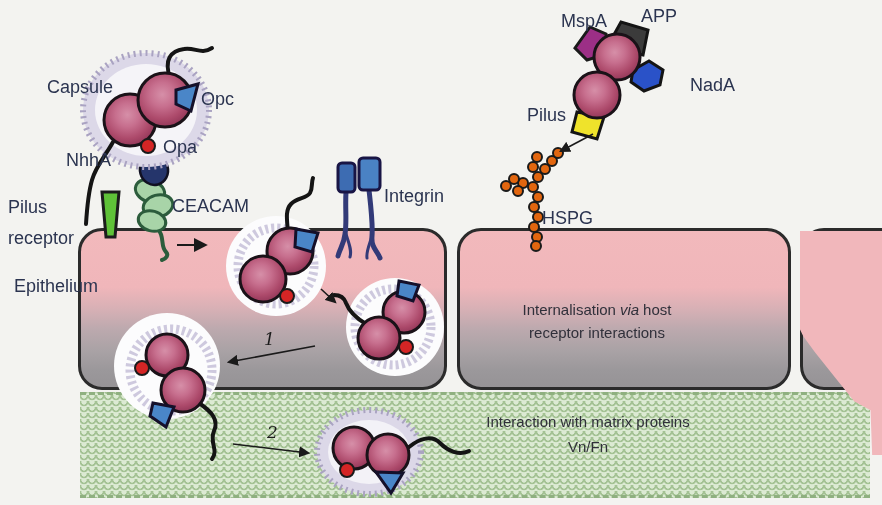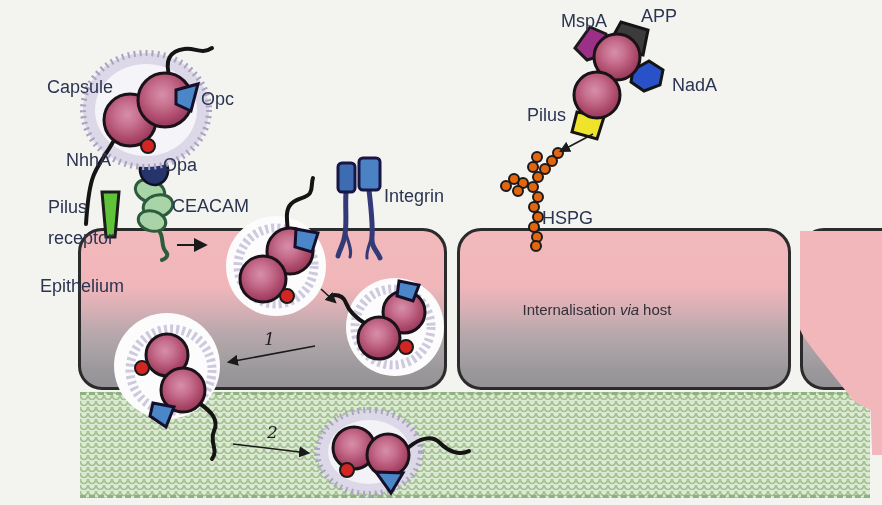--- a/index.html
+++ b/index.html
@@ -28,21 +28,21 @@
   #pink-bleed{
     position:absolute;left:800px;top:231px;width:82px;height:224px;
     background:#f1b7bb;
     clip-path:polygon(0 0,100% 0,100% 100%,88% 100%,86% 80%,66% 76%,44% 66%,18% 54%,4% 47%,0 44%);
     z-index:2;
   }
   #shape-layer{position:absolute;left:0;top:0;z-index:3;}
   .lbl{
     position:absolute;z-index:4;font-size:18px;color:#2b3450;white-space:nowrap;
   }
-  .lbl.wrap{white-space:normal;margin-left:40px;}
+  .lbl.wrap{white-space:normal;}
   .num{font-family:"DejaVu Serif", serif;font-size:17px;font-style:italic;color:#1c1c1c;}
   .caption{
     position:absolute;z-index:4;width:260px;text-align:center;
     font-size:15px;color:#30303a;line-height:23px;
   }
   .caption .sp{margin-right:4px;}
   .caption i{font-style:italic;margin-top:41px;}
 </style>
 </head>
 <body>
@@ -184,33 +184,38 @@
 
     <g stroke="#1a1a1a">
       <path d="M177,245 L205,245" stroke-width="2" marker-end="url(#ah)"></path>
       <path d="M315,346 L229,362" stroke-width="1.6" marker-end="url(#ah)"></path>
       <path d="M233,444 L308,453" stroke-width="1.6" marker-end="url(#ah)"></path>
     </g>
   </svg>
 
   <div class="lbl" style="left:47px;top:77px">Capsule</div>
   <div class="lbl" style="left:201px;top:89px">Opc</div>
-  <div class="lbl" style="left:163px;top:155px">Opa</div>
+  <div class="lbl" style="left:163px;top:137px">Opa</div>
   <div class="lbl" style="left:66px;top:150px">NhhA</div>
   <div class="lbl wrap" style="left:8px;top:192px;width:80px;line-height:31px">Pilus receptor</div>
-  <div class="lbl" style="left:40px;top:276px">Epithelium</div>
+  <div class="lbl" style="left:14px;top:276px">Epithelium</div>
   <div class="lbl" style="left:172px;top:196px">CEACAM</div>
   <div class="lbl" style="left:384px;top:186px">Integrin</div>
   <div class="lbl" style="left:561px;top:11px">MspA</div>
   <div class="lbl" style="left:641px;top:6px">APP</div>
-  <div class="lbl" style="left:672px;top:75px">NadA</div>
+  <div class="lbl" style="left:690px;top:75px">NadA</div>
   <div class="lbl" style="left:527px;top:105px">Pilus</div>
   <div class="lbl" style="left:542px;top:208px">HSPG</div>
 
   <div class="lbl num" style="left:264px;top:329px">1</div>
   <div class="lbl num" style="left:267px;top:422px">2</div>
 
   <div class="caption" style="left:467px;top:298px">
     <span class="sp">Internalisation</span><i class="sp">via</i><span>host</span><br>
+    <span>receptor interactions</span>
   </div>
 
+  <div class="caption" style="left:458px;top:409px;line-height:25px">
+    <span>Interaction with matrix proteins</span><br>
+    <span>Vn/Fn</span>
+  </div>
 
 </div>
 
 </body></html>

